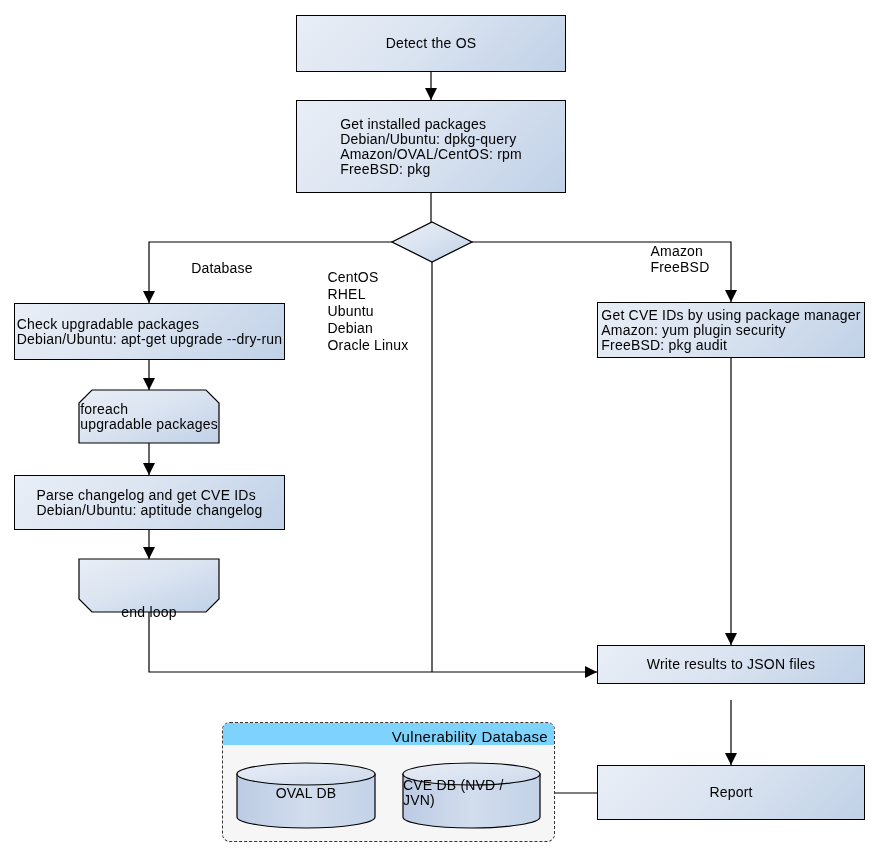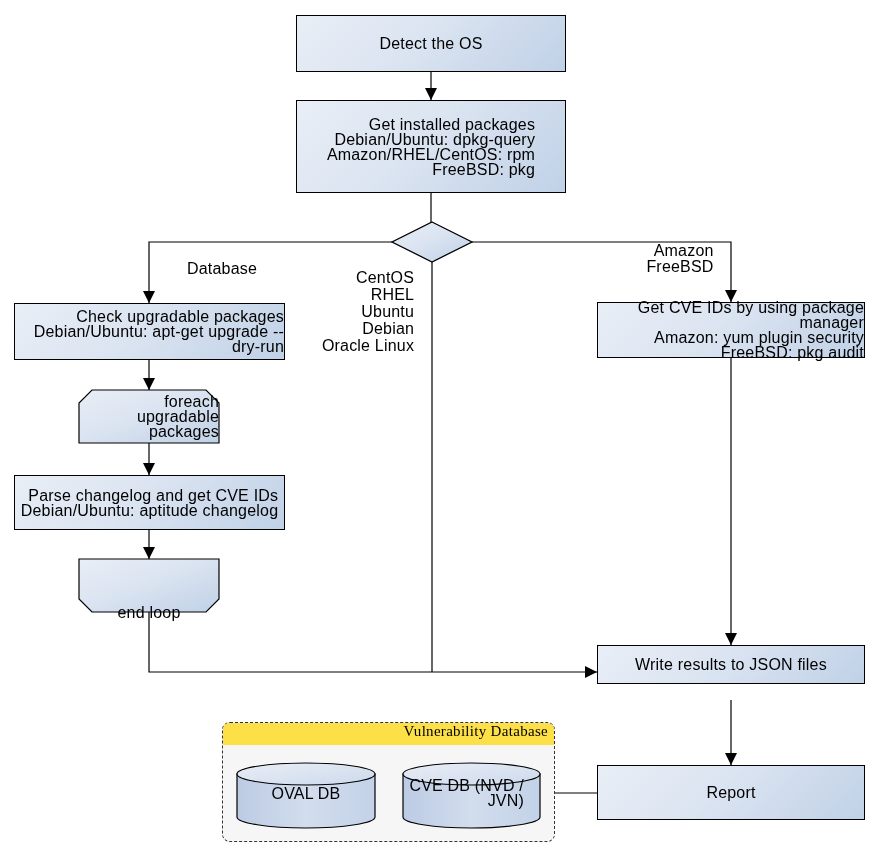--- a/index.html
+++ b/index.html
@@ -13,36 +13,36 @@
     position:absolute; box-sizing:border-box; z-index:2;
     border:1px solid #000;
     background:linear-gradient(135deg,#e9eef6 0%,#dbe4f1 45%,#c0d1e7 100%);
     display:flex; align-items:center; justify-content:center;
   }
   .overlay-text {
     position:absolute; z-index:2;
     display:flex; align-items:center; justify-content:center;
   }
   .node-text, .label-text {
-    font-size:16px; line-height:15px; text-align:right;
+    font-size:14px; line-height:15px; text-align:left;
     white-space:pre-line; letter-spacing:0.2px; color:#000;
   }
   .os-list { line-height:17px; }
   .amazon-list { line-height:16px; }
 
   .db-container {
     position:absolute; left:222px; top:722px; width:333px; height:120px;
     box-sizing:border-box; z-index:0;
     border:1.5px dashed #333; border-radius:8px;
     background:#f6f6f6;
   }
   .db-title-strip {
     position:absolute; left:0; top:0; right:0; height:22px;
-    background:#fde047; border-radius:6px 6px 0 0;
-    display:flex; align-items:flex-start; justify-content:flex-end;font-family:Liberation Serif, serif;
+    background:#7dd3fc; border-radius:6px 6px 0 0;
+    display:flex; align-items:flex-end; justify-content:flex-end;
   }
   .db-title {
     font-size:15px; letter-spacing:0.3px; padding-right:6px; color:#000;
   }
 </style>
 </head>
 <body>
 
 <div class="canvas">
 
@@ -105,21 +105,21 @@
     </g>
   </svg>
 
   <div class="node" style="left:296px;top:15px;width:270px;height:57px">
     <div class="node-text">Detect the OS</div>
   </div>
 
   <div class="node" style="left:296px;top:100px;width:270px;height:93px">
     <div class="node-text">Get installed packages
 Debian/Ubuntu: dpkg-query
-Amazon/RHEL/CentOS: rpm
+Amazon/OVAL/CentOS: rpm
 FreeBSD: pkg</div>
   </div>
 
   <div class="node" style="left:14px;top:303px;width:271px;height:57px">
     <div class="node-text">Check upgradable packages
 Debian/Ubuntu: apt-get upgrade --dry-run</div>
   </div>
 
   <div class="node" style="left:14px;top:475px;width:271px;height:55px">
     <div class="node-text">Parse changelog and get  CVE IDs

